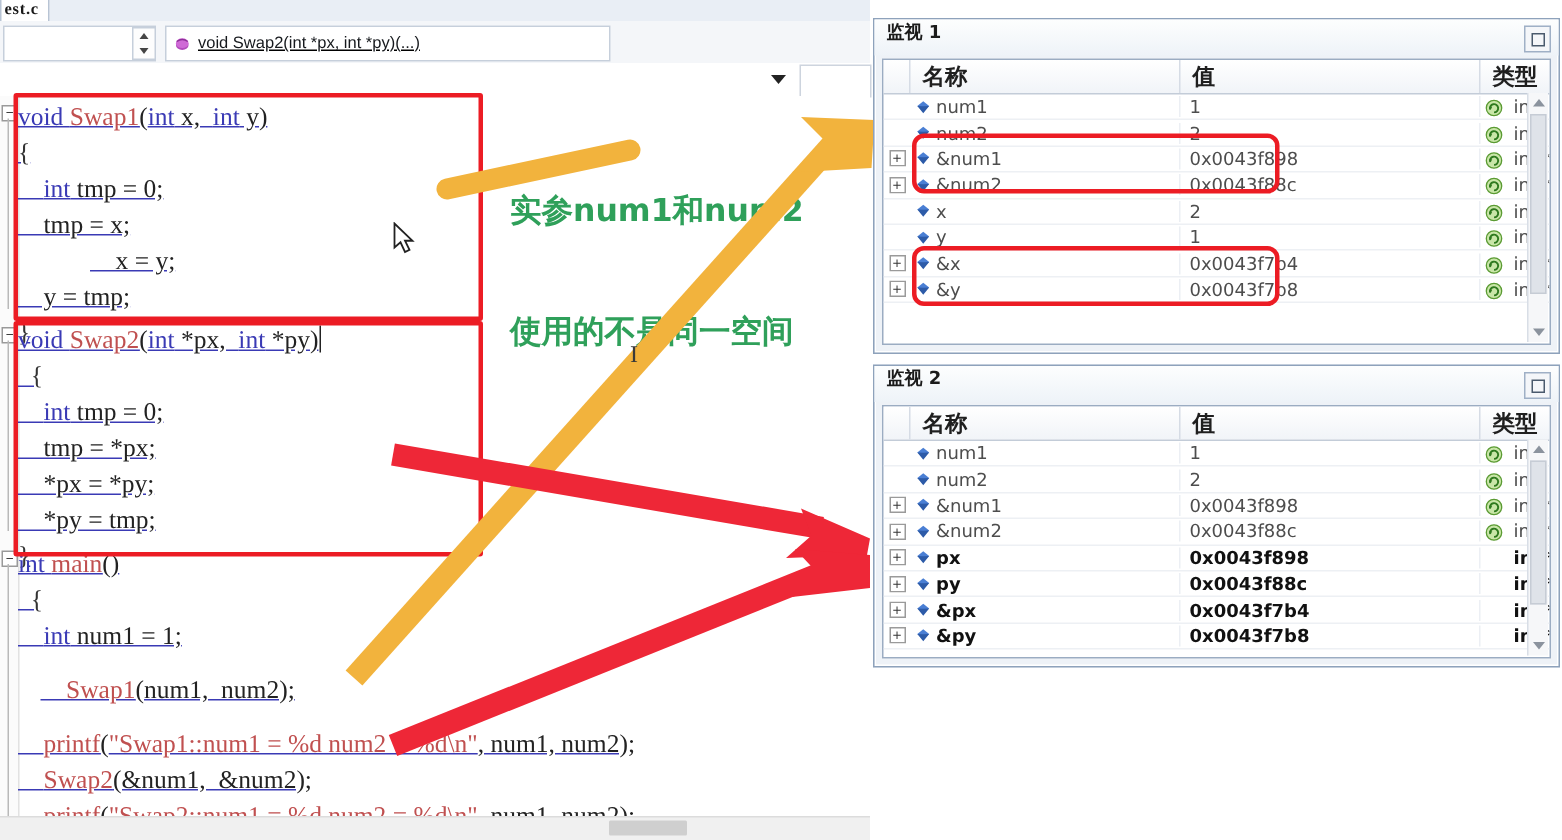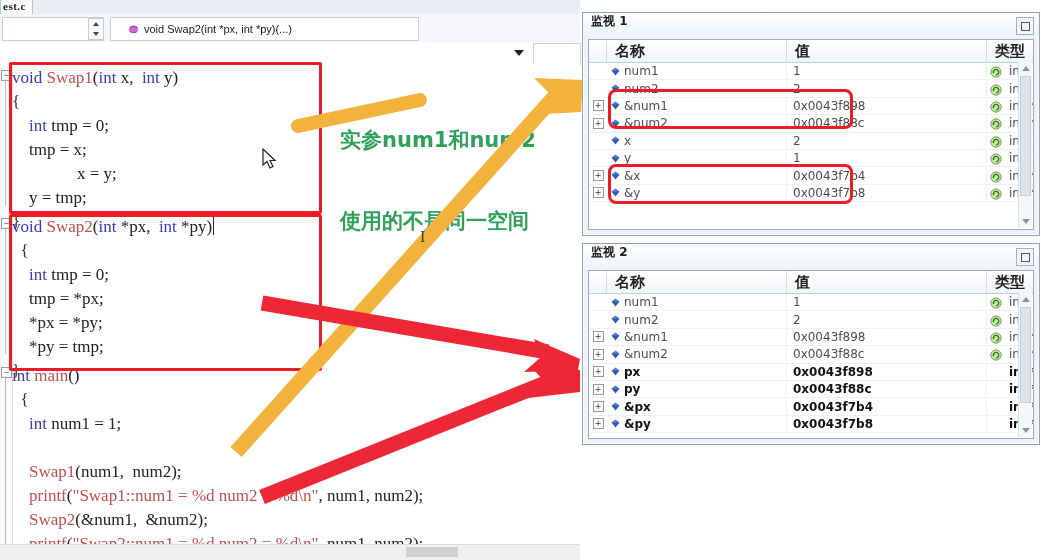--- a/index.html
+++ b/index.html
@@ -22,36 +22,36 @@
   .nav-combo{position:absolute;left:2px;top:17px;width:100px;height:22px;background:#fff;
              border:1px solid #c6cfdb;}
   .nav-arrow{position:absolute;right:4px;top:7px;width:0;height:0;
              border-left:5px solid transparent;border-right:5px solid transparent;border-top:6px solid #2b2b2b;}
   .nav-spin{position:absolute;left:88px;top:18px;width:14px;height:20px;background:#fdfdfd;border:1px solid #c6cfdb;
             display:flex;flex-direction:column;align-items:center;justify-content:space-around;}
   .nav-spin i{display:block;width:0;height:0;border-left:3px solid transparent;border-right:3px solid transparent;}
   .nav-spin i.up{border-bottom:4px solid #444;}
   .nav-spin i.dn{border-top:4px solid #444;}
   .nav-combo2{position:absolute;left:110px;top:17px;width:290px;height:22px;background:#fff;border:1px solid #c6cfdb;
-              display:flex;align-items:center;gap:5px;padding-left:17px;}
+              display:flex;align-items:center;gap:5px;padding-left:5px;text-decoration:underline;}
   .member-icon{width:11px;height:11px;flex:none;}
   .member-text{font:11px "Liberation Sans", sans-serif;color:#15181c;white-space:nowrap;}
 
   .subbar{position:absolute;left:0;top:42px;width:580px;height:22px;background:#ffffff;
           border-bottom:1px solid #d8dde5;}
   .subbar-arrow{position:absolute;left:514px;top:50px;width:0;height:0;
                 border-left:5px solid transparent;border-right:5px solid transparent;border-top:6px solid #222;}
   .topright-box{position:absolute;left:533px;top:43px;width:46px;height:20px;background:#fff;border:1px solid #cdd4de;}
 
   
   .editor{position:absolute;left:0;top:64px;width:580px;height:480px;background:#ffffff;overflow:hidden;}
   .gutter{position:absolute;left:0;top:64px;width:12px;height:480px;background:#fbfbfb;border-right:1px solid #e2e2e2;}
   .codearea{position:absolute;left:12px;top:64px;width:568px;height:480px;
             font:17px/24.6px "Liberation Serif", serif;color:#3a3ab5;white-space:pre;}
-  .cl{position:absolute;left:0;white-space:pre;}
+  .cl{position:absolute;left:0;white-space:pre;text-decoration:underline;}
   .kw{color:#3a3ab5;}
   .fn{color:#c05050;}
   .pl{color:#222;}
   .str{color:#c05050;}
   .blk{color:#333;}
 
   .foldbox{position:absolute;width:9px;height:9px;border:1px solid #9a9a9a;background:#fff;
            display:flex;align-items:center;justify-content:center;font:9px/9px "Liberation Sans",sans-serif;color:#333;}
   .foldline{position:absolute;width:1px;background:#b9b9b9;}
 
@@ -171,21 +171,21 @@
     <div class="cl" style="top:175px;"><span class="blk">  {</span></div>
     <div class="cl" style="top:199px;"><span class="pl">    </span><span class="kw">int</span><span class="pl"> tmp = 0;</span></div>
     <div class="cl" style="top:223px;"><span class="pl">    tmp = *px;</span></div>
     <div class="cl" style="top:247px;"><span class="pl">    *px = *py;</span></div>
     <div class="cl" style="top:271px;"><span class="pl">    *py = tmp;</span></div>
     <div class="cl" style="top:295px;"><span class="blk">}</span></div>
 
     <div class="cl" style="top:300px;"><span class="kw">int </span><span class="fn">main</span><span class="pl">()</span></div>
     <div class="cl" style="top:324px;"><span class="blk">  {</span></div>
     <div class="cl" style="top:348px;"><span class="pl">    </span><span class="kw">int</span><span class="pl"> num1 = 1;</span></div>
-    <div class="cl" style="top:396px;"><span class="pl">    </span><span class="fn">Swap1</span><span class="pl">(num1,  num2);</span></div>
+    <div class="cl" style="top:384px;padding-left:15px;"><span class="pl">    </span><span class="fn">Swap1</span><span class="pl">(num1,  num2);</span></div>
     <div class="cl" style="top:420px;"><span class="pl">    </span><span class="fn">printf</span><span class="pl">(</span><span class="str">"Swap1::num1 = %d num2 = %d\n"</span><span class="pl">, num1, num2);</span></div>
     <div class="cl" style="top:444px;"><span class="pl">    </span><span class="fn">Swap2</span><span class="pl">(&amp;num1,  &amp;num2);</span></div>
     <div class="cl" style="top:468px;"><span class="pl">    </span><span class="fn">printf</span><span class="pl">(</span><span class="str">"Swap2::num1 = %d num2 = %d\n"</span><span class="pl">, num1, num2);</span></div>
     <div class="cl" style="top:480px;"><span class="pl">    </span><span class="kw">return</span><span class="pl"> 0;</span></div>
   </div>
 
   <div class="redrect" style="left:9px;top:62px;width:313px;height:152px;"></div>
   <div class="redrect" style="left:9px;top:214px;width:313px;height:157px;"></div>
 
   <div class="hscroll"></div>

